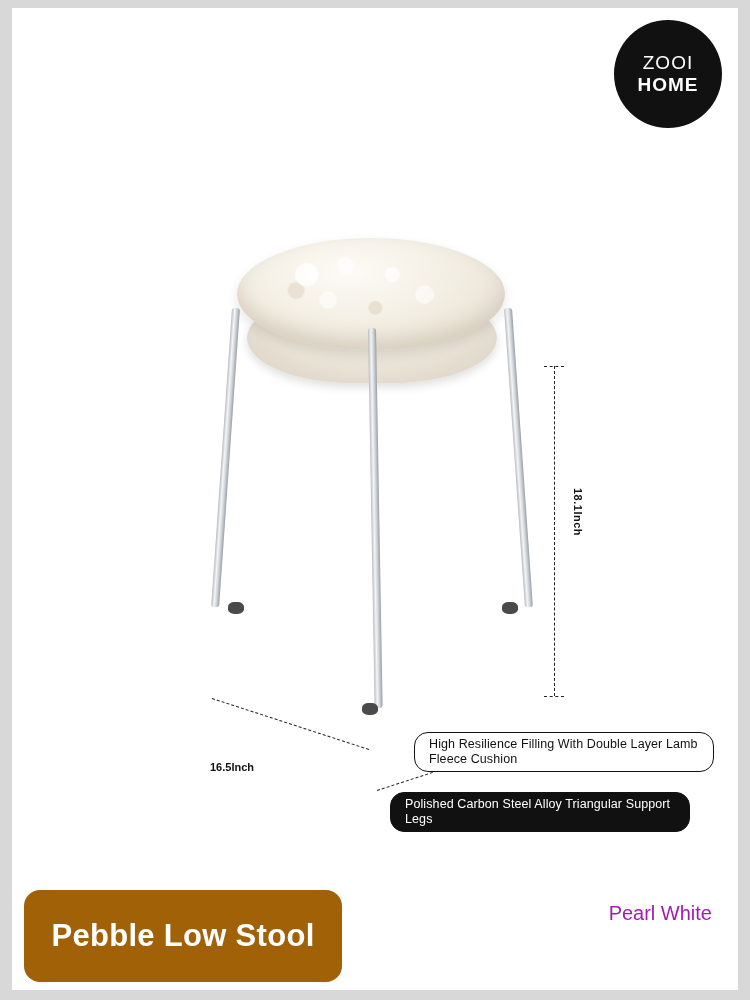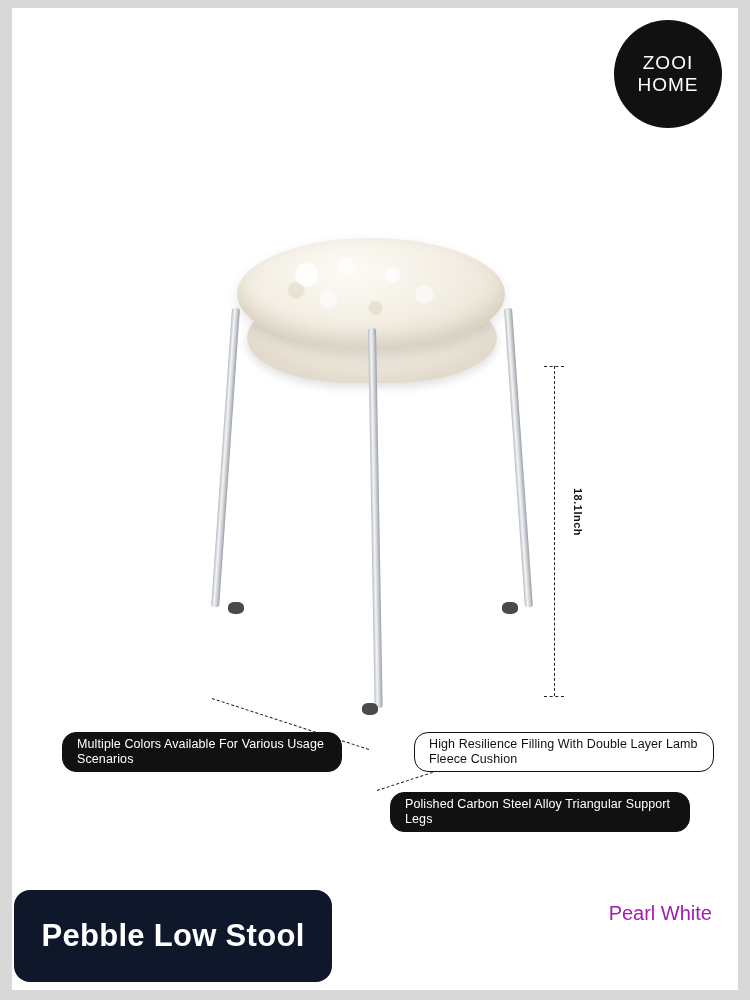--- a/index.html
+++ b/index.html
@@ -48,21 +48,21 @@
   }
   .brand-badge .b1 {
     font-size: 19px;
     letter-spacing: 1px;
     font-weight: 400;
     line-height: 22px;
   }
   .brand-badge .b2 {
     font-size: 19px;
     letter-spacing: 1px;
-    font-weight: 400;
+    font-weight: 700;
     line-height: 22px;
   }
 
   
   .product-area {
     position: absolute;
     left: 0;
     top: 150px;
     width: 726px;
     height: 540px;
@@ -257,25 +257,25 @@
   
   .footer {
     position: absolute;
     left: 0;
     top: 872px;
     width: 726px;
     height: 110px;
   }
   .title-plate {
     position: absolute;
-    left: 2px;
+    left: 12px;
     top: 10px;
     width: 318px;
     height: 92px;
-    background: #0f172a;
+    background: #a16207;
     border-radius: 16px;
     display: flex;
     align-items: center;
     justify-content: center;
   }
   .title-plate span {
     color: #ffffff;
     font-size: 31px;
     font-weight: 700;
     letter-spacing: 0.3px;
@@ -329,23 +329,20 @@
       <div class="dim-cap-bot"></div>
       <div class="dim-v-label">18.1Inch</div>
 
       <div class="dim-line-l"></div>
       <div class="dim-line-r"></div>
       <div class="dim-l-label">16.5Inch</div>
       <div class="dim-r-label">16.5Inch</div>
     </div>
 
     <div class="features">
-      <div class="pill dark pill-1">
-        <span>Multiple Colors Available For Various Usage Scenarios</span>
-      </div>
       <div class="pill light pill-2">
         <span>High Resilience Filling With Double Layer Lamb Fleece Cushion</span>
       </div>
       <div class="pill dark pill-4">
         <span>Polished Carbon Steel Alloy Triangular Support Legs</span>
       </div>
     </div>
 
     <div class="footer">
       <div class="title-plate">

